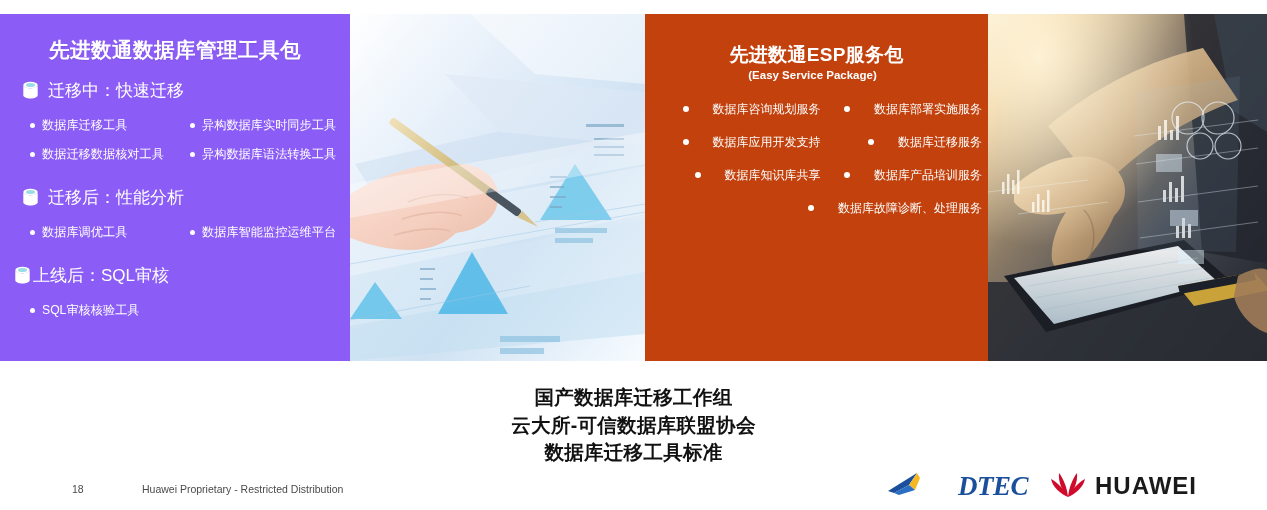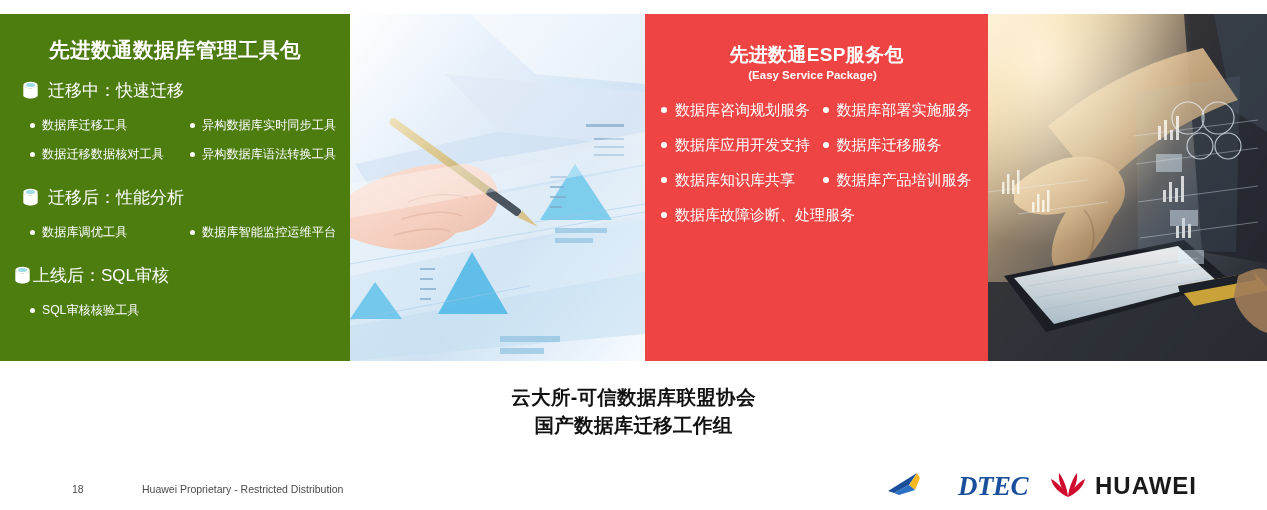--- a/index.html
+++ b/index.html
@@ -13,21 +13,21 @@
   .slide{position:absolute;inset:0;background:#fff;}
 
   
   .banner{
     position:absolute;left:0;top:14px;width:1267px;height:347px;
     display:flex;
   }
 
   
   .panel-teal{
-    width:350px;height:347px;background:#4d7c0f;
+    width:350px;height:347px;background:#8b5cf6;
     position:relative;flex:0 0 350px;
     box-sizing:border-box;
     padding:0;
   }
   .teal-title{
     color:#ffffff;font-size:20.5px;font-weight:bold;
     text-align:center;letter-spacing:.5px;
     margin:25px 0 0 0;line-height:1.1;
     text-shadow:0 1px 1px rgba(0,0,0,.08);
   }
@@ -55,39 +55,39 @@
   }
 
   
   .photo-mid{
     flex:0 0 295px;width:295px;height:347px;position:relative;overflow:hidden;
     background:linear-gradient(150deg,#ffffff 0%,#eef4fb 28%,#dce9f6 55%,#eaf3fa 78%,#ffffff 100%);
   }
 
   
   .panel-red{
-    flex:0 0 343px;width:343px;height:347px;background:#ef4444;
+    flex:0 0 343px;width:343px;height:347px;background:#c2410c;
     position:relative;box-sizing:border-box;
   }
   .red-title{
     color:#fff;font-size:19px;font-weight:bold;text-align:center;
     margin:30px 0 0 0;line-height:1.15;letter-spacing:.3px;
   }
   .red-sub{
     color:#fff;font-size:11.5px;font-weight:bold;text-align:center;
     margin:3px 8px 0 0;
   }
   .red-oneStop{
     color:#fff;font-size:16.5px;font-weight:bold;text-align:center;
     margin:22px 0 0 0;
   }
   .red-bullets{display:flex;flex-wrap:wrap;margin:12px 0 0 0;padding:0 6px 0 14px;}
   .rbul{
-    box-sizing:border-box;display:flex;align-items:center;gap:8px;
-    color:#ffffff;font-size:15px;width:50%;padding:8px 0 8px 2px;white-space:nowrap;
+    box-sizing:border-box;display:flex;align-items:center;gap:24px;
+    color:#ffffff;font-size:12px;width:50%;padding:8px 0 8px 2px;white-space:nowrap;justify-content:flex-end;
   }
   .rbul.full{width:100%;}
   .rdot{width:6px;height:6px;border-radius:50%;background:#fff;flex:0 0 6px;display:inline-block;}
 
   
   .photo-right{
     flex:1 1 auto;height:347px;position:relative;overflow:hidden;
     background:linear-gradient(115deg,#f6e3c2 0%,#e8c894 12%,#9c8a72 30%,#4a4d55 55%,#2b2f38 75%,#1d2026 100%);
   }
 
@@ -417,22 +417,23 @@
           <line x1="30" y1="200" x2="120" y2="188"></line>
         </g>
 
         <rect width="282" height="347" fill="url(#glow)"></rect>
       </svg>
     </div>
 
   </div>
 
   <div class="caption">
+    <div>国产数据库迁移工作组</div>
     <div>云大所-可信数据库联盟协会</div>
-    <div>国产数据库迁移工作组</div>
+    <div>数据库迁移工具标准</div>
   </div>
 
   <div class="foot-page">18</div>
   <div class="foot-note">Huawei Proprietary - Restricted Distribution</div>
 
   <div class="logos">
     <div class="dtec">
       <span>
         <svg width="34" height="26" viewBox="0 0 34 26">
           <polygon points="1,20 30,2 22,14 7,22" fill="#1b4f9c"></polygon>

